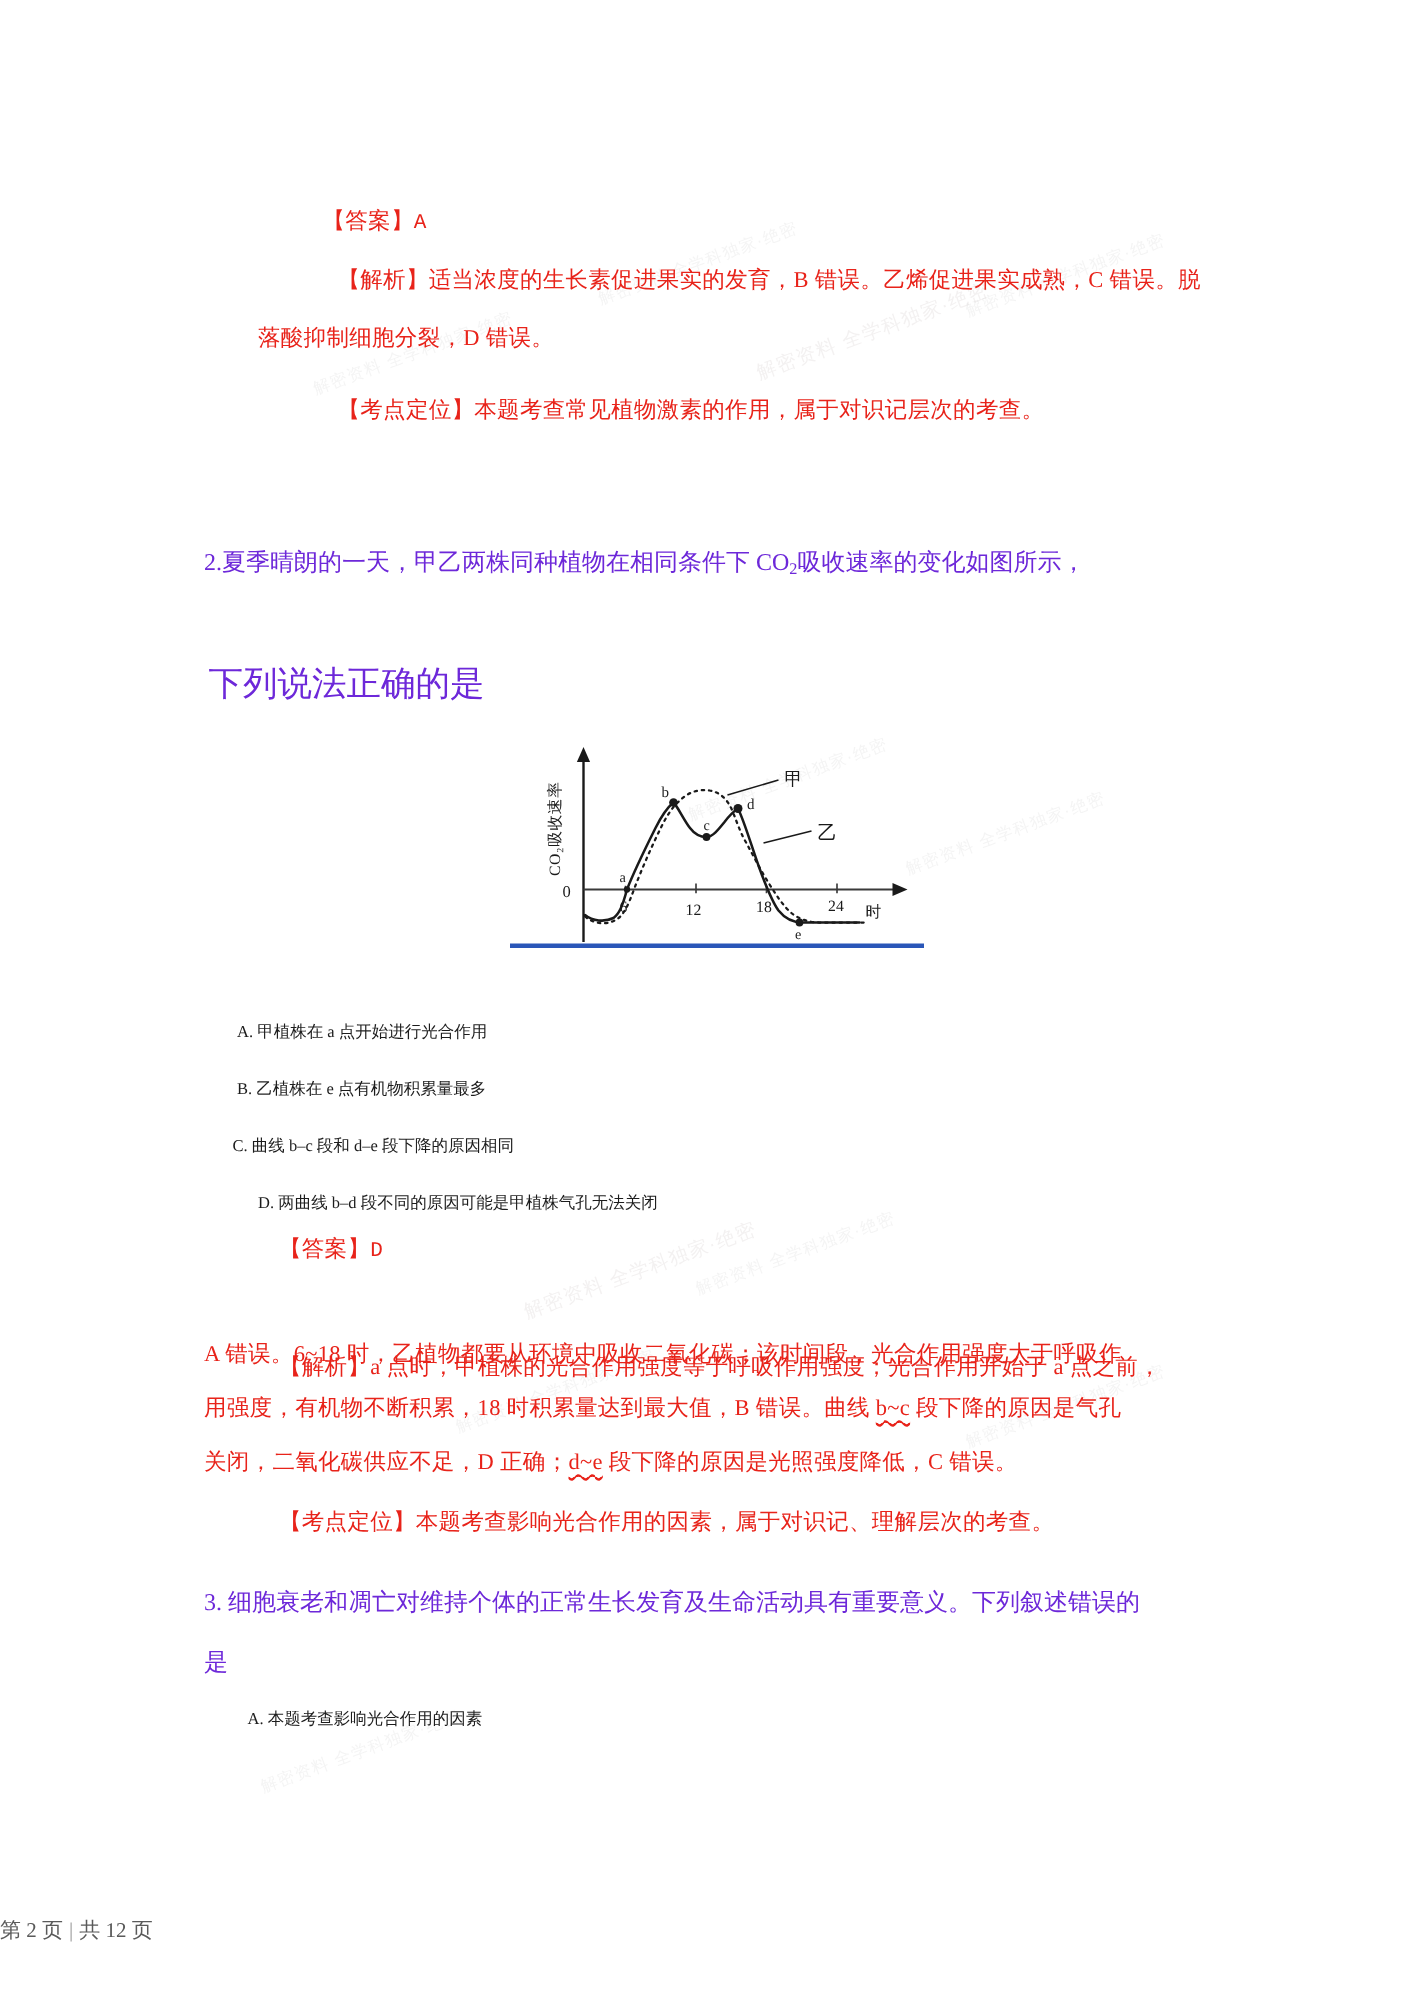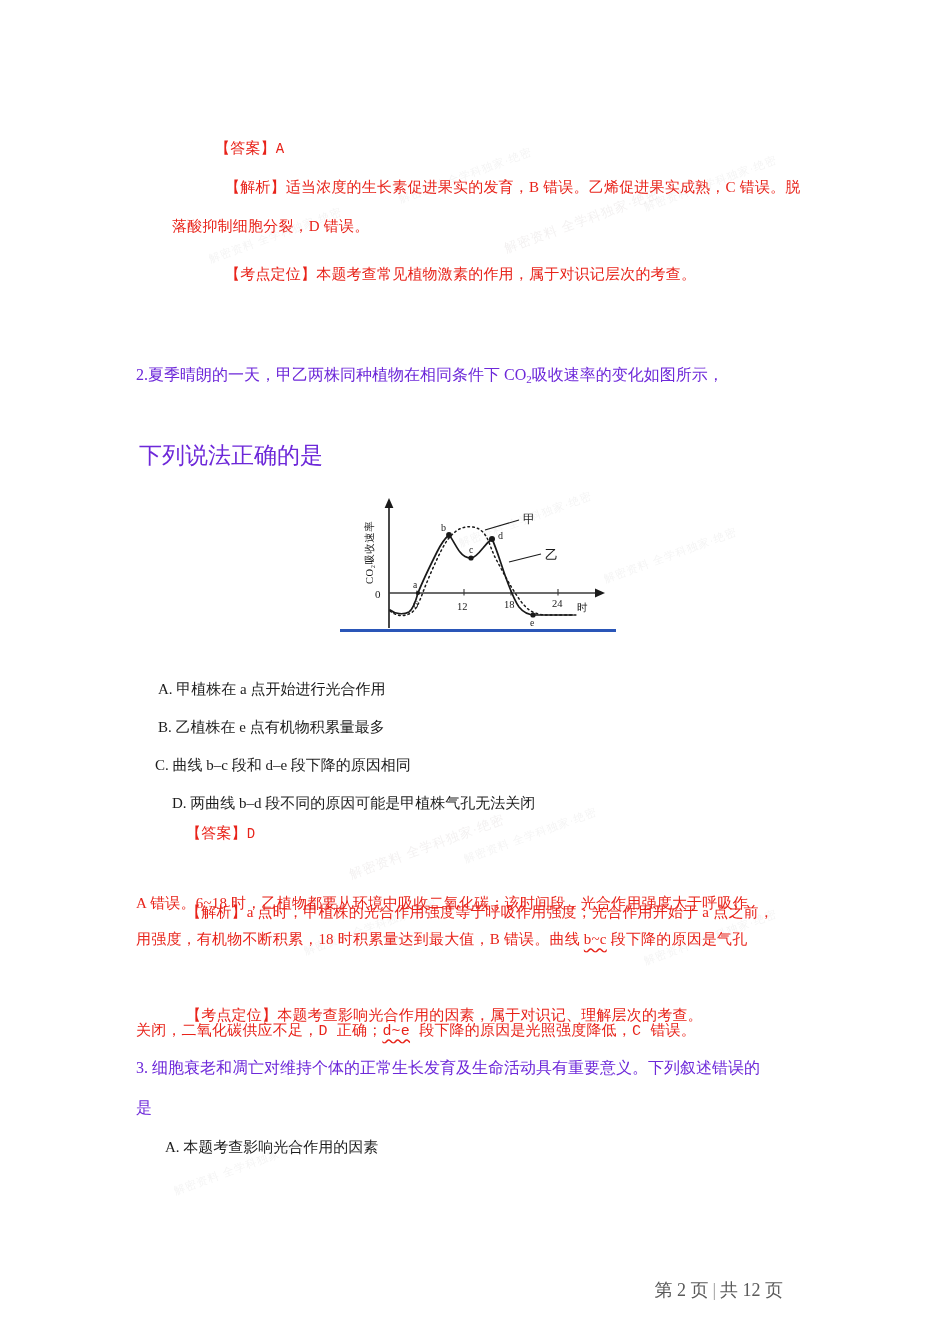--- a/index.html
+++ b/index.html
@@ -44,21 +44,21 @@
   }
   .red {
     color: #e8231a;
     font-size: 15px;
     letter-spacing: 0.2px;
   }
 
   .opt {
     position: absolute;
     white-space: nowrap;
-    font-size: 15px;
+    font-size: 11px;
     color: #1c1c1c;
   }
 
   .qtext {
     position: absolute;
     white-space: nowrap;
     font-size: 16px;
     color: #6d28d9;
   }
 
@@ -89,22 +89,22 @@
     height: 3px;
     background: #2a56b8;
   }
 
   
   .footer {
     position: absolute;
     left: 0;
     top: 1278px;
     width: 783px;
-    text-align: right;
-    font-size: 18px;
+    text-align: left;
+    font-size: 14px;
     color: #5a5a5a;
     font-family: "Liberation Serif", serif;
   }
   .footer .sep { color: #9a9a9a; padding: 0 4px; }
   .footer span { display: inline; }
 </style>
 </head>
 <body>
 
 <div class="page">
@@ -241,21 +241,21 @@
   </div>
 
   <div class="line red" style="left:136px; top:896px;">
     <span>A 错误。6~18 时，乙植物都要从环境中吸收二氧化碳；该时间段，光合作用强度大于呼吸作</span>
   </div>
 
   <div class="line red" style="left:136px; top:932px;">
     <span>用强度，有机物不断积累，18 时积累量达到最大值，B 错误。曲线 </span><span class="wavy">b~c</span><span> 段下降的原因是气孔</span>
   </div>
 
-  <div class="line red" style="left:136px; top:1024px;font-family:Liberation Mono, monospace;">
+  <div class="line red" style="left:136px; top:968px;">
     <span>关闭，二氧化碳供应不足，D 正确；</span><span class="wavy">d~e</span><span> 段下降的原因是光照强度降低，C 错误。</span>
   </div>
 
   <div class="line red" style="left:186px; top:1008px;">
     <span>【考点定位】</span><span>本题考查影响光合作用的因素，属于对识记、理解层次的考查。</span>
   </div>
 
   <div class="qtext" style="left:136px; top:1058px;">
     <span>3. 细胞衰老和凋亡对维持个体的正常生长发育及生命活动具有重要意义。下列叙述错误的</span>
   </div>

